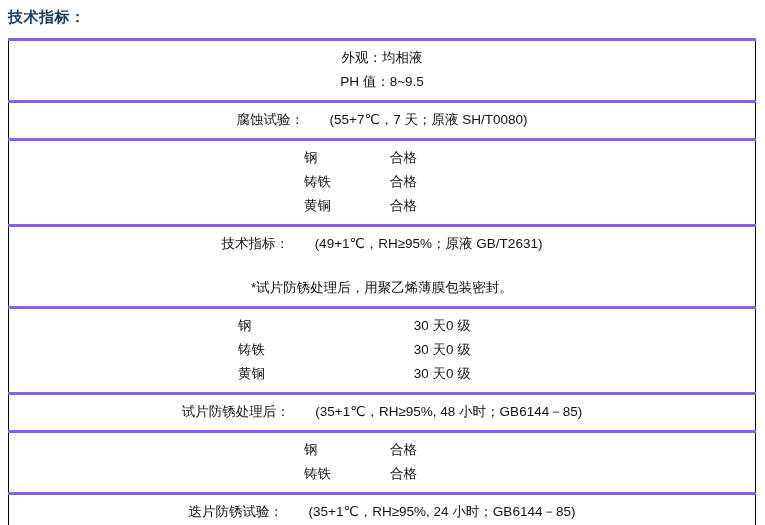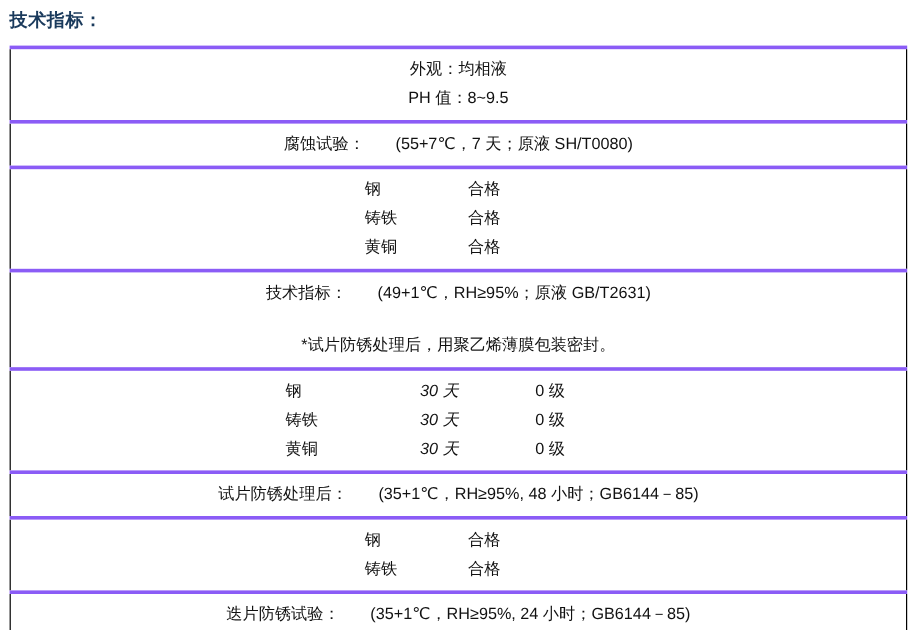--- a/index.html
+++ b/index.html
@@ -67,21 +67,21 @@
     display: table-row;
   }
   .inner-cell {
     display: table-cell;
     font-size: 13.5px;
     line-height: 24px;
     white-space: nowrap;
     text-align: left;
   }
   .col-mat   { width: 86px; text-align: left; }
-  .col-mid   { width: 96px; text-align: left; font-style: italic; }
+  .col-mid   { width: 96px; text-align: right; }
   .col-last  { width: 80px; text-align: left; }
   .col-mat2  { width: 112px; text-align: left; }
   .col-res2  { width: 70px; text-align: left; margin-top: 36px; }
   .label-row {
     font-size: 13.5px;
     line-height: 24px;
     text-align: center;
     white-space: nowrap;
   }
   .label-row .lab { display: inline-block; }

